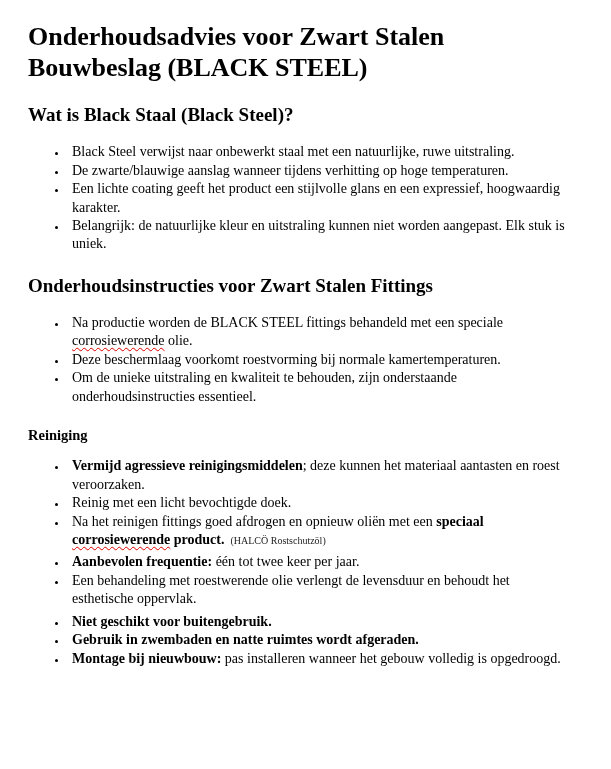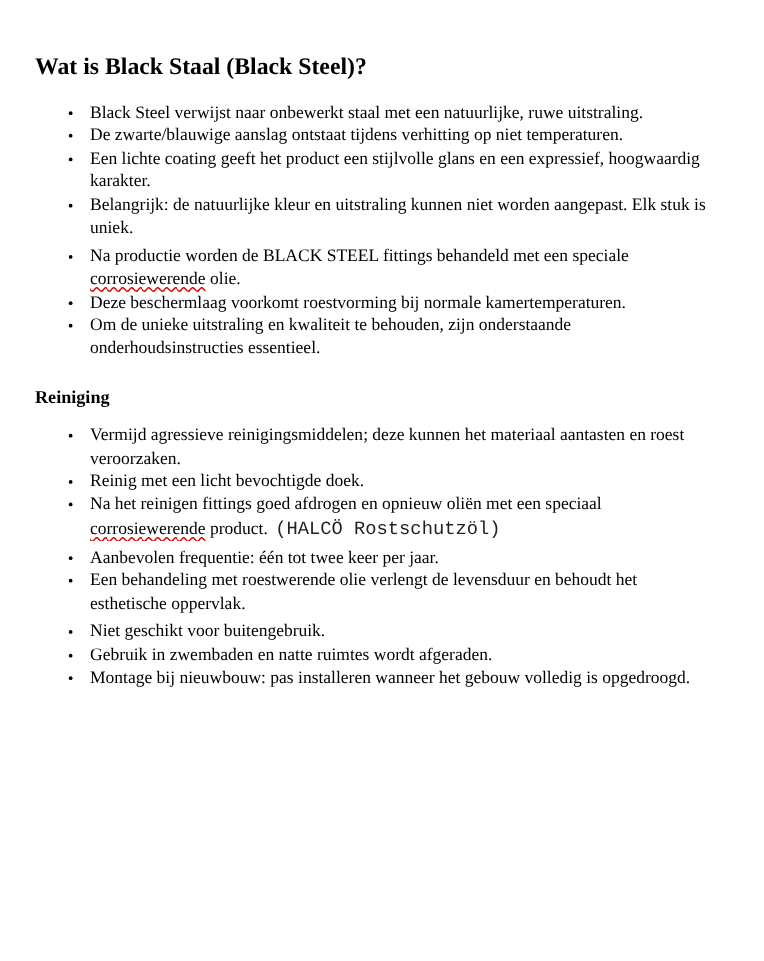--- a/index.html
+++ b/index.html
@@ -36,51 +36,53 @@
     margin: 0 12px 4px 0;
     padding-left: 40px;
     list-style: disc;
   }
   li {
     font-size: 14px;
     line-height: 1.32;
     padding-left: 4px;
   }
   li::marker { font-size: 11px; }
-  .b { font-weight: normal; }
+  .b { font-weight: bold; }
   .squiggle {
     text-decoration: underline;
     text-decoration-style: wavy;
     text-decoration-color: #dd0000;
     text-decoration-thickness: 1px;
     text-underline-offset: 2px;
   }
   .note {
-    font-family: Liberation Mono, monospace;
-    font-size: 15px;
+    font-family: Liberation Serif, serif;
+    font-size: 10px;
     font-weight: normal;
     margin-left: 6px;
     color: #222222;
     text-align: right;
   }
 </style>
 </head>
 <body>
 
 <div class="page">
 
+  <h1>Onderhoudsadvies voor Zwart Stalen Bouwbeslag (BLACK STEEL)</h1>
 
   <h2>Wat is Black Staal (Black Steel)?</h2>
   <ul>
     <li>Black Steel verwijst naar onbewerkt staal met een natuurlijke, ruwe uitstraling.</li>
-    <li>De zwarte/blauwige aanslag ontstaat tijdens verhitting op niet temperaturen.</li>
+    <li>De zwarte/blauwige aanslag wanneer tijdens verhitting op hoge temperaturen.</li>
     <li>Een lichte coating geeft het product een stijlvolle glans en een expressief, hoogwaardig karakter.</li>
     <li>Belangrijk: de natuurlijke kleur en uitstraling kunnen niet worden aangepast. Elk stuk is uniek.</li>
   </ul>
 
+  <h2>Onderhoudsinstructies voor Zwart Stalen Fittings</h2>
   <ul>
     <li><span>Na productie worden de BLACK STEEL fittings behandeld met een speciale </span><span class="squiggle">corrosiewerende</span><span> olie.</span></li>
     <li>Deze beschermlaag voorkomt roestvorming bij normale kamertemperaturen.</li>
     <li>Om de unieke uitstraling en kwaliteit te behouden, zijn onderstaande onderhoudsinstructies essentieel.</li>
   </ul>
 
   <h3>Reiniging</h3>
   <ul>
     <li><span class="b">Vermijd agressieve reinigingsmiddelen</span><span>; deze kunnen het materiaal aantasten en roest veroorzaken.</span></li>
     <li>Reinig met een licht bevochtigde doek.</li>

